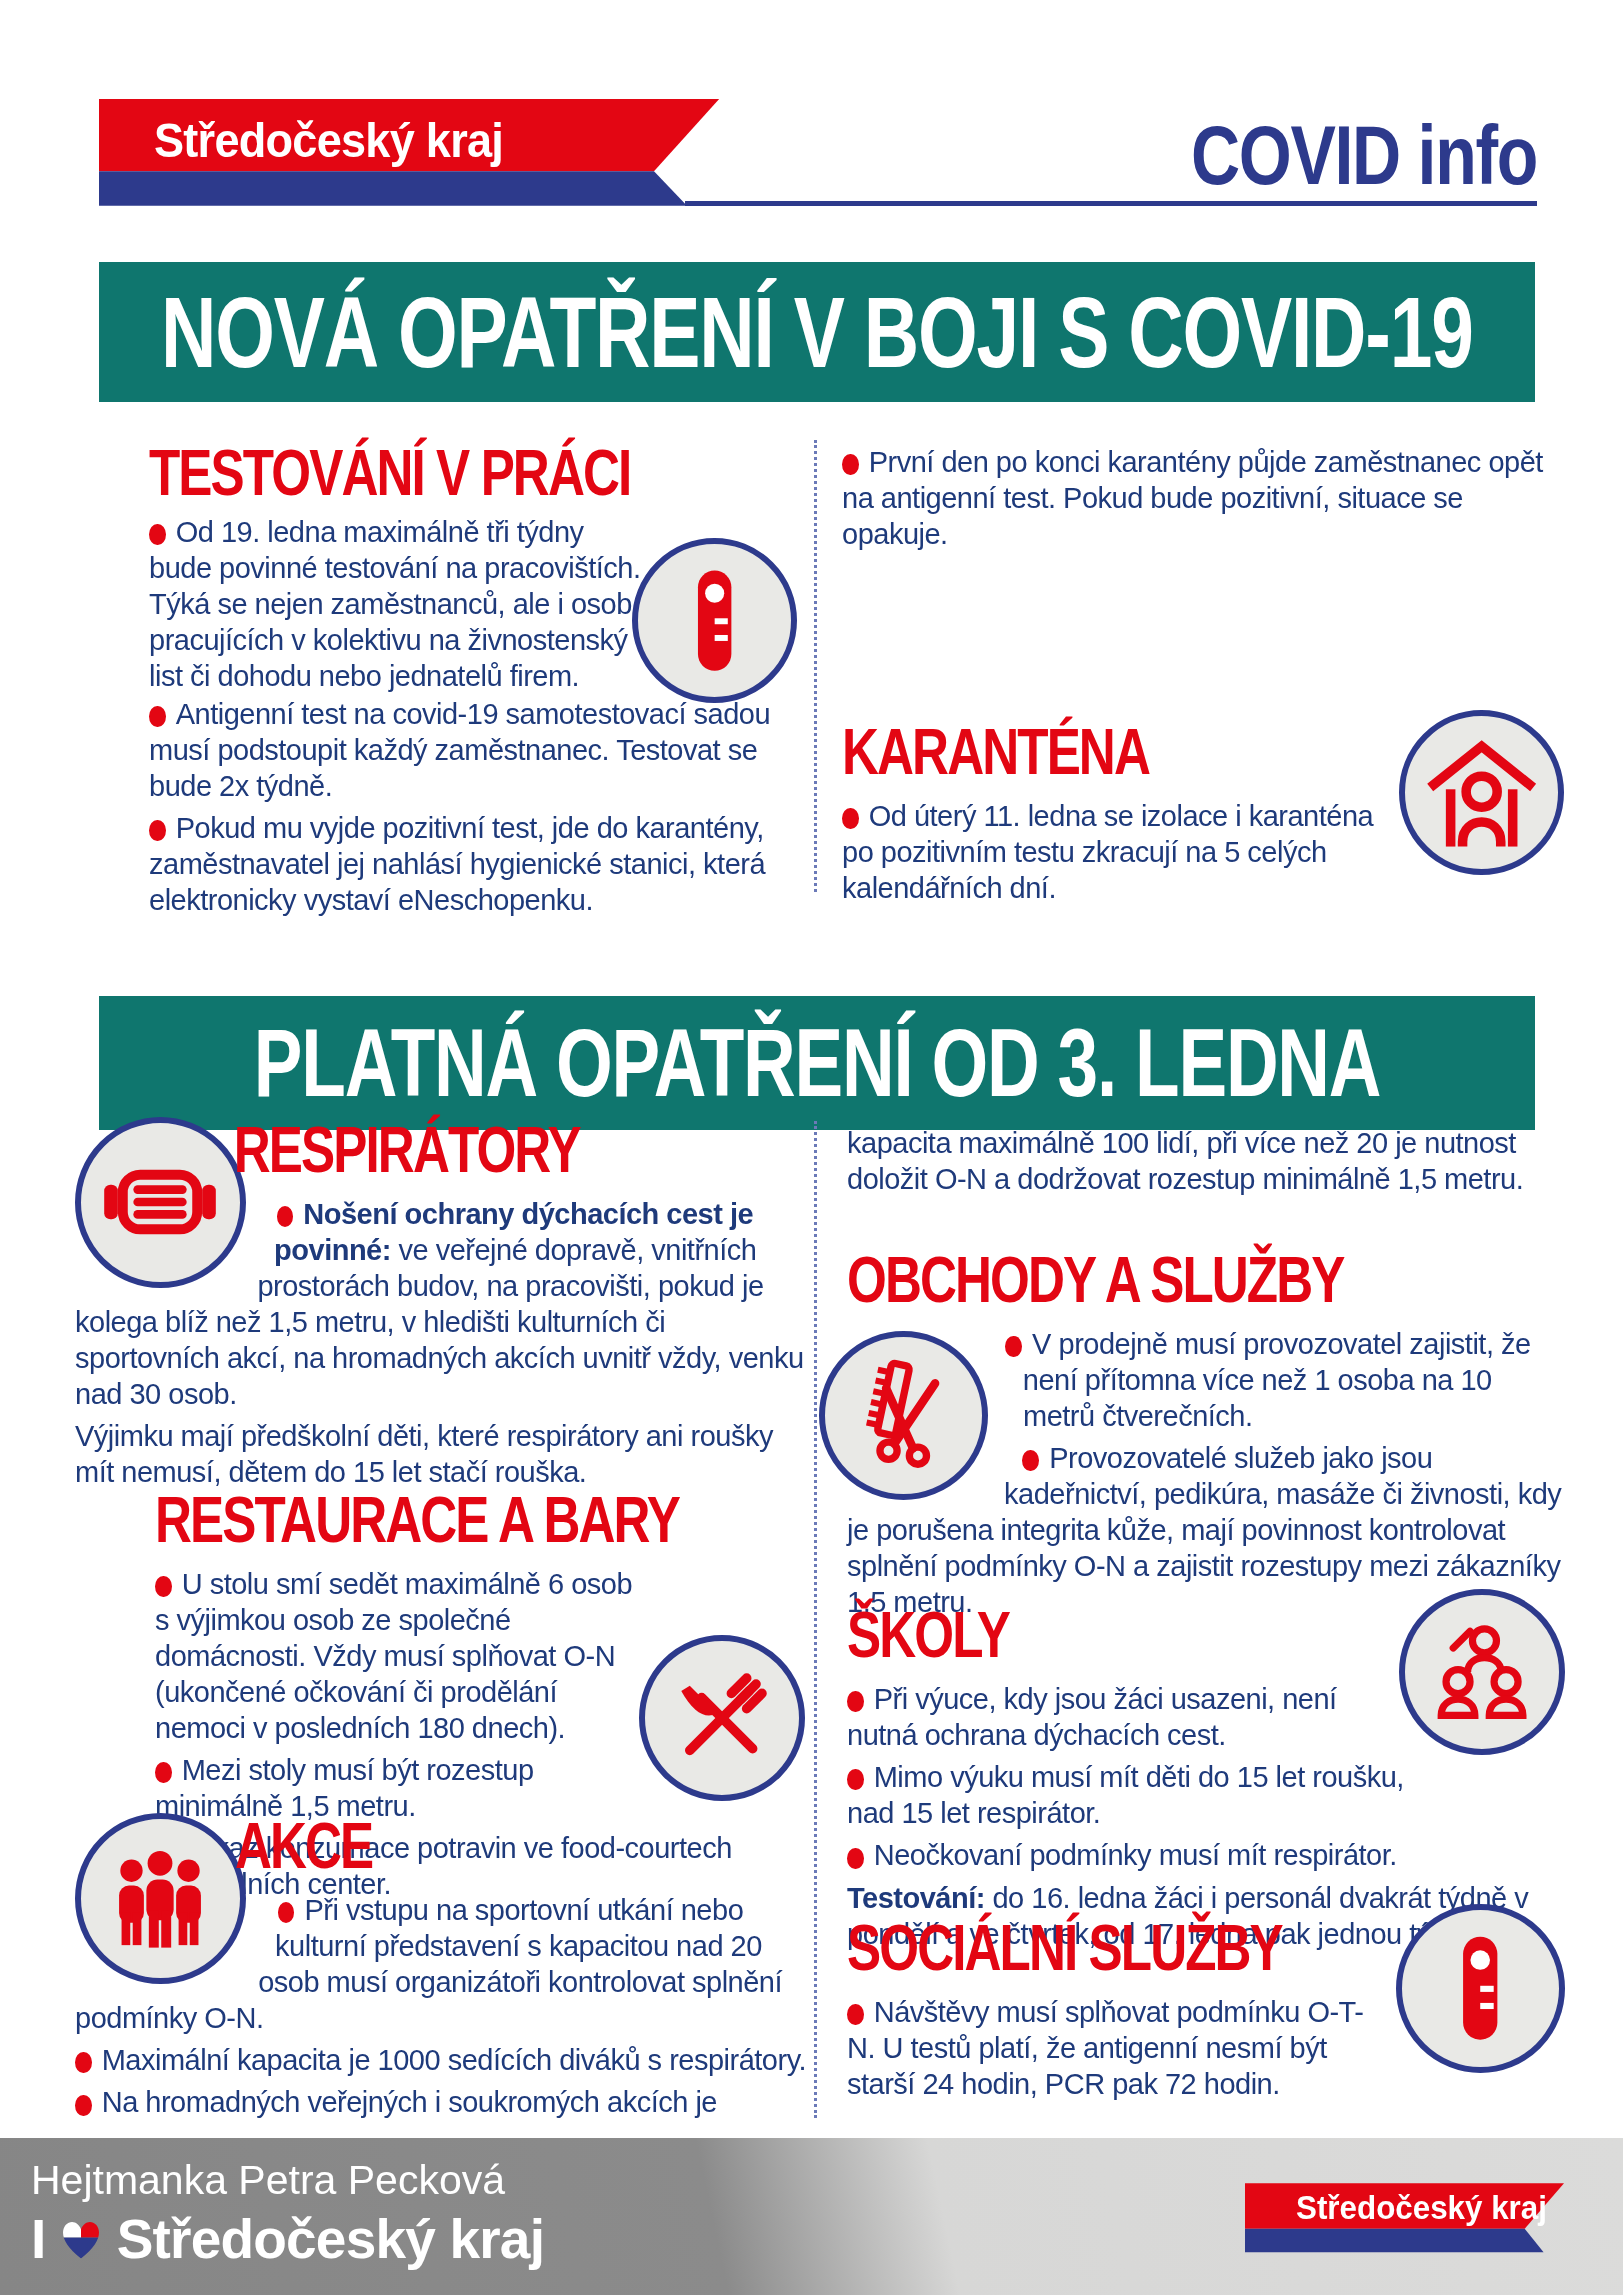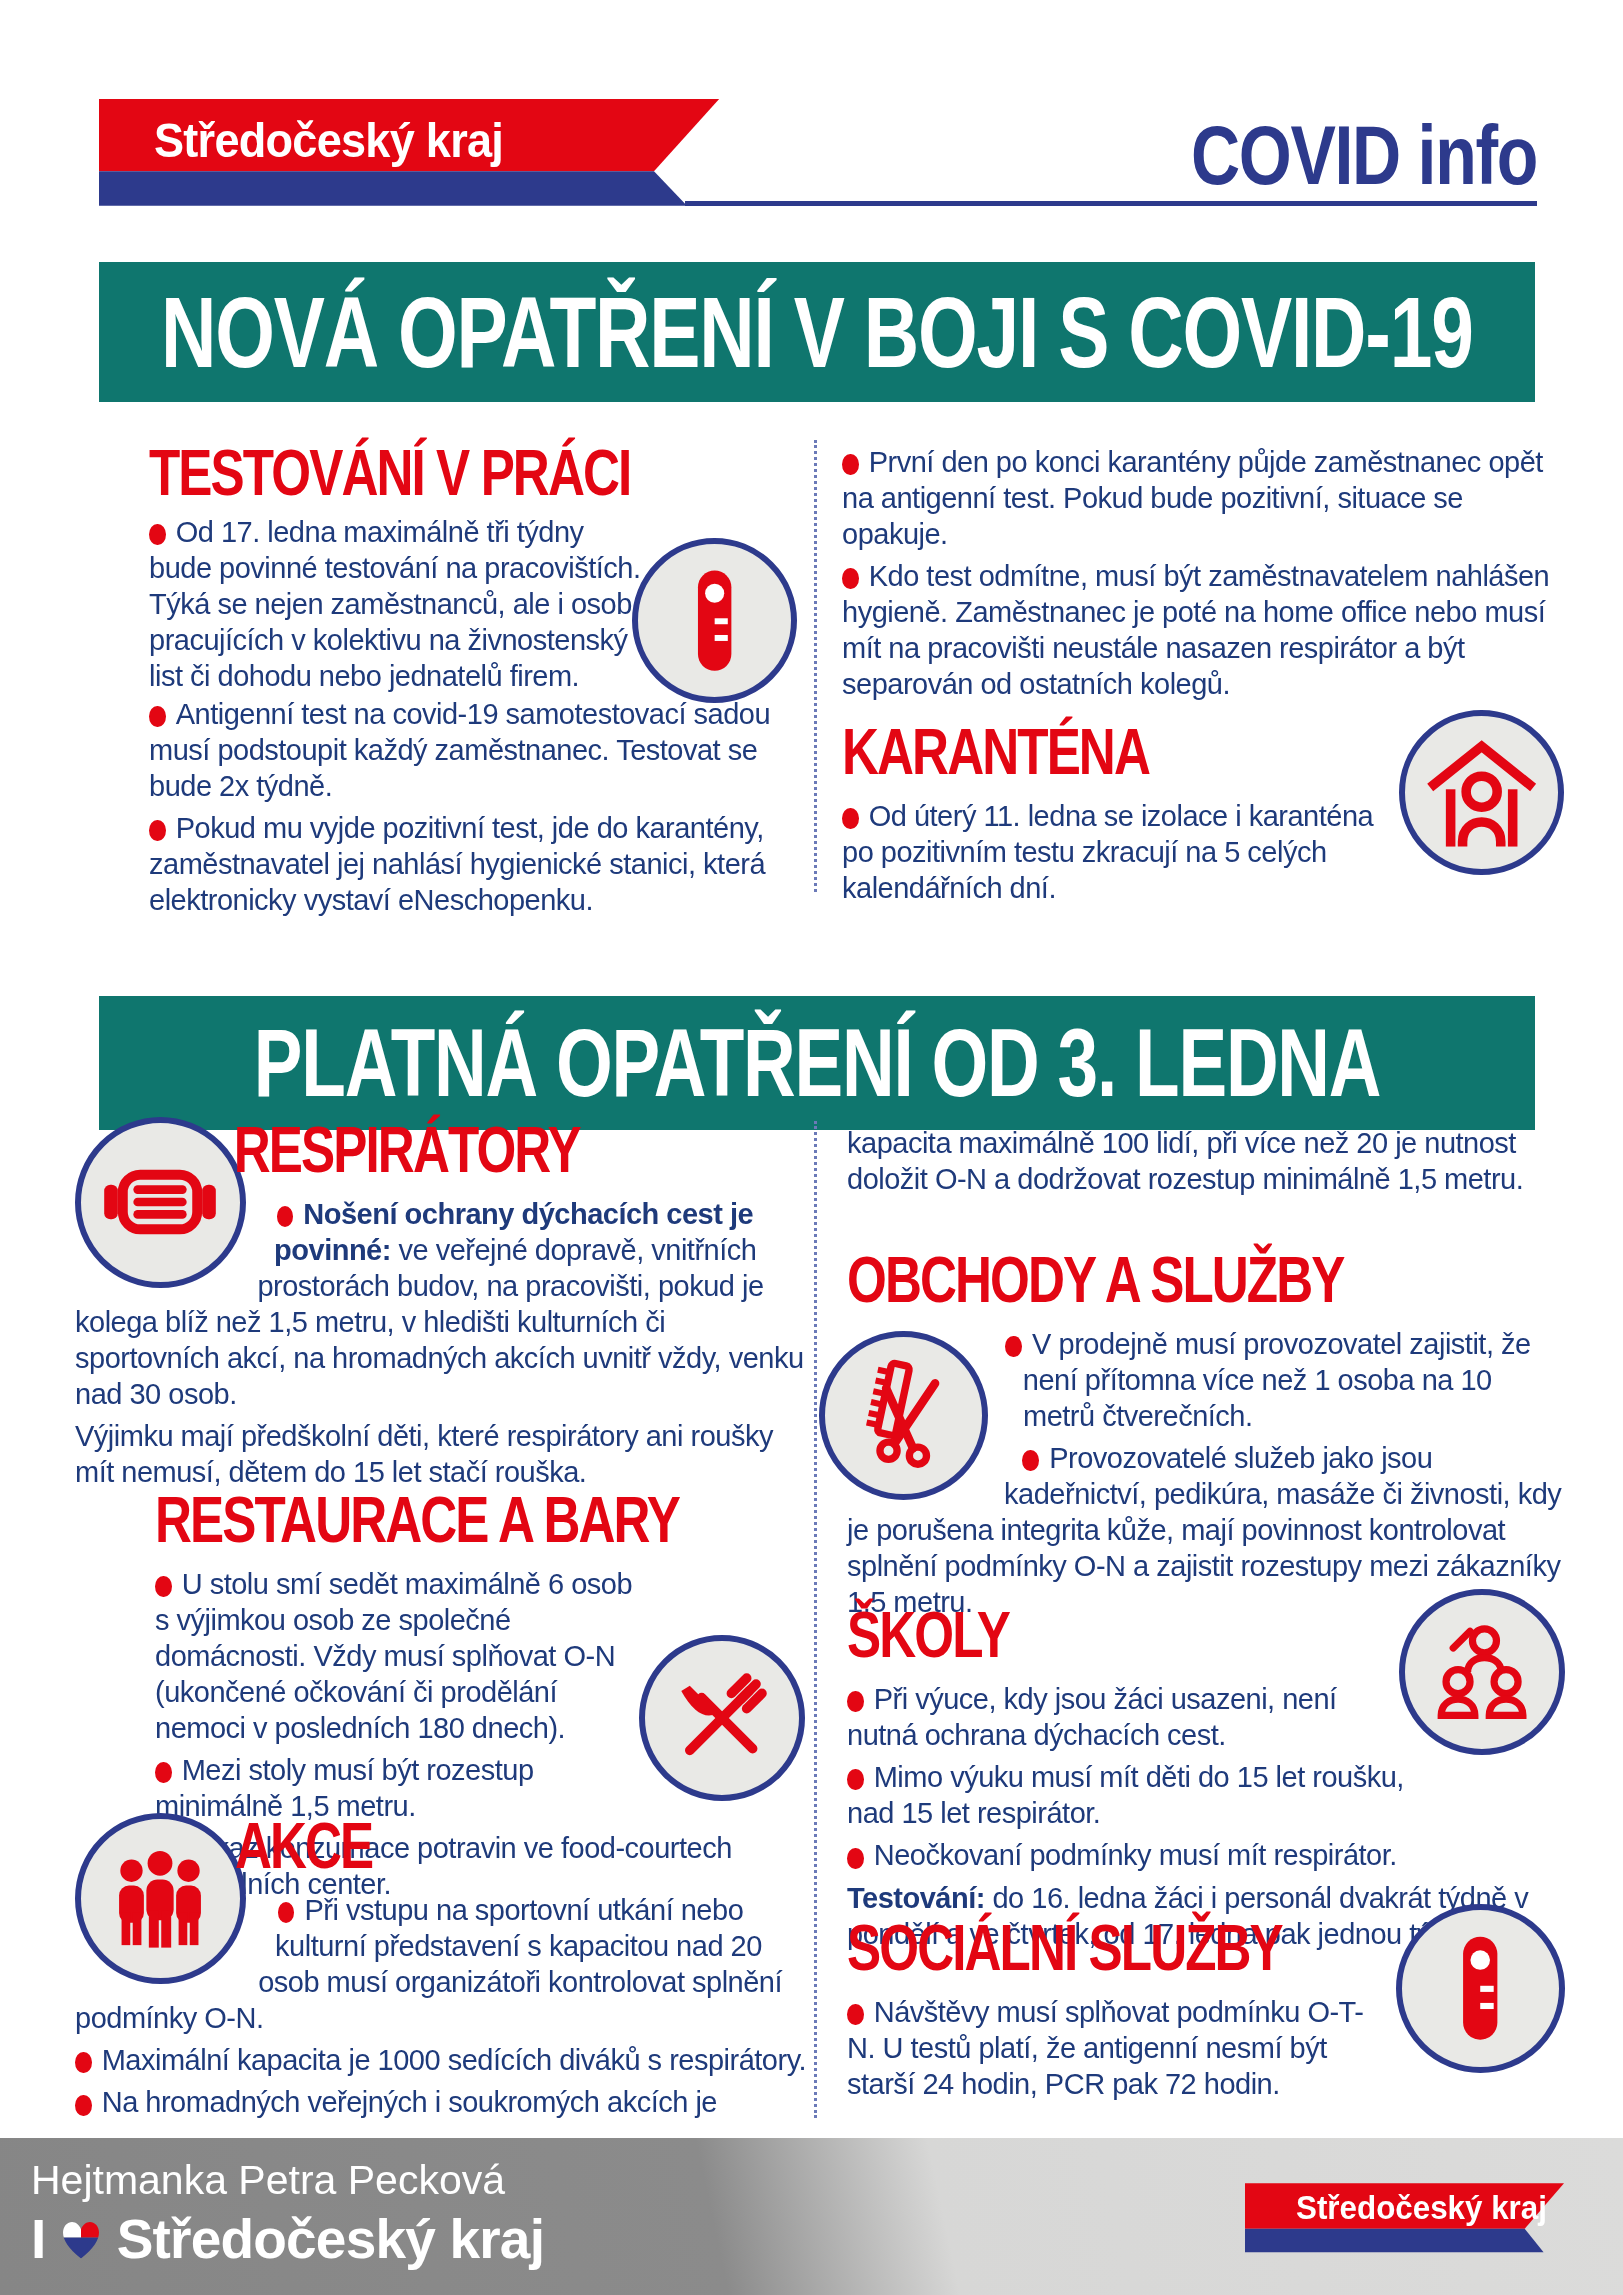--- a/index.html
+++ b/index.html
@@ -64,42 +64,41 @@
   <div class="hdr-line"></div>
   <div class="covid-info">COVID info</div>
 
   <div class="banner" id="banner1">
     <span>NOVÁ OPATŘENÍ V BOJI S COVID-19</span>
   </div>
 
   <div class="abs sec-title" style="left:149px;top:440px;">TESTOVÁNÍ V PRÁCI</div>
 
   <div class="abs body-text" style="left:149px;top:514px;width:493px;">
-    <p><span class="dot"></span><span>Od 17. ledna maximálně tři týdny bude povinné testování na pracovištích. Týká se nejen zaměstnanců, ale i osob pracujících v kolektivu na živnostenský list či dohodu nebo jednatelů firem.</span></p>
+    <p><span class="dot"></span><span>Od 19. ledna maximálně tři týdny bude povinné testování na pracovištích. Týká se nejen zaměstnanců, ale i osob pracujících v kolektivu na živnostenský list či dohodu nebo jednatelů firem.</span></p>
   </div>
 
   <div class="abs icon-circle" style="left:632px;top:538px;width:165px;height:165px;">
     <svg viewBox="0 0 100 100">
       <rect x="36" y="8" width="28" height="84" rx="14" fill="#e30613"></rect>
       <circle cx="50" cy="27" r="8" fill="#ffffff"></circle>
       <rect x="50" y="48" width="11" height="5" fill="#ffffff"></rect>
       <rect x="50" y="62" width="11" height="5" fill="#ffffff"></rect>
     </svg>
   </div>
 
   <div class="abs body-text" style="left:149px;top:696px;width:669px;">
     <p><span class="dot"></span><span>Antigenní test na covid-19 samotestovací sadou musí podstoupit každý zaměstnanec. Testovat se bude 2x týdně.</span></p>
     <p><span class="dot"></span><span>Pokud mu vyjde pozitivní test, jde do karantény, zaměstnavatel jej nahlásí hygienické stanici, která elektronicky vystaví eNeschopenku.</span></p>
   </div>
 
   <div class="vdiv" style="top:440px;height:452px;"></div>
 
   <div class="abs body-text" style="left:842px;top:444px;width:722px;">
     <p><span class="dot"></span><span>První den po konci karantény půjde zaměstnanec opět na antigenní test. Pokud bude pozitivní, situace se opakuje.</span></p>
-    <p><span class="dot"></span><span>Kdo test odmítne, musí být zaměstnavatelem nahlášen hygieně. Zaměstnanec je poté na home office nebo musí mít na pracovišti neustále nasazen respirátor a být separován od ostatních kolegů.</span></p>
   </div>
 
   <div class="abs body-text" style="left:842px;top:719px;width:722px;">
     <div class="icon-circle float-r" style="width:165px;height:165px;margin:-9.4px 0 9.4px 22px;">
       <svg viewBox="0 0 100 100" fill="none" stroke="#e30613" stroke-width="8" stroke-linecap="square">
         <path d="M10 44 L50 12 L90 44"></path>
         <path d="M24 52 V92"></path>
           <path d="M76 52 V92"></path>
         <circle cx="50" cy="50" r="13"></circle>
         <path d="M34 92 C34 70 66 70 66 92"></path>

